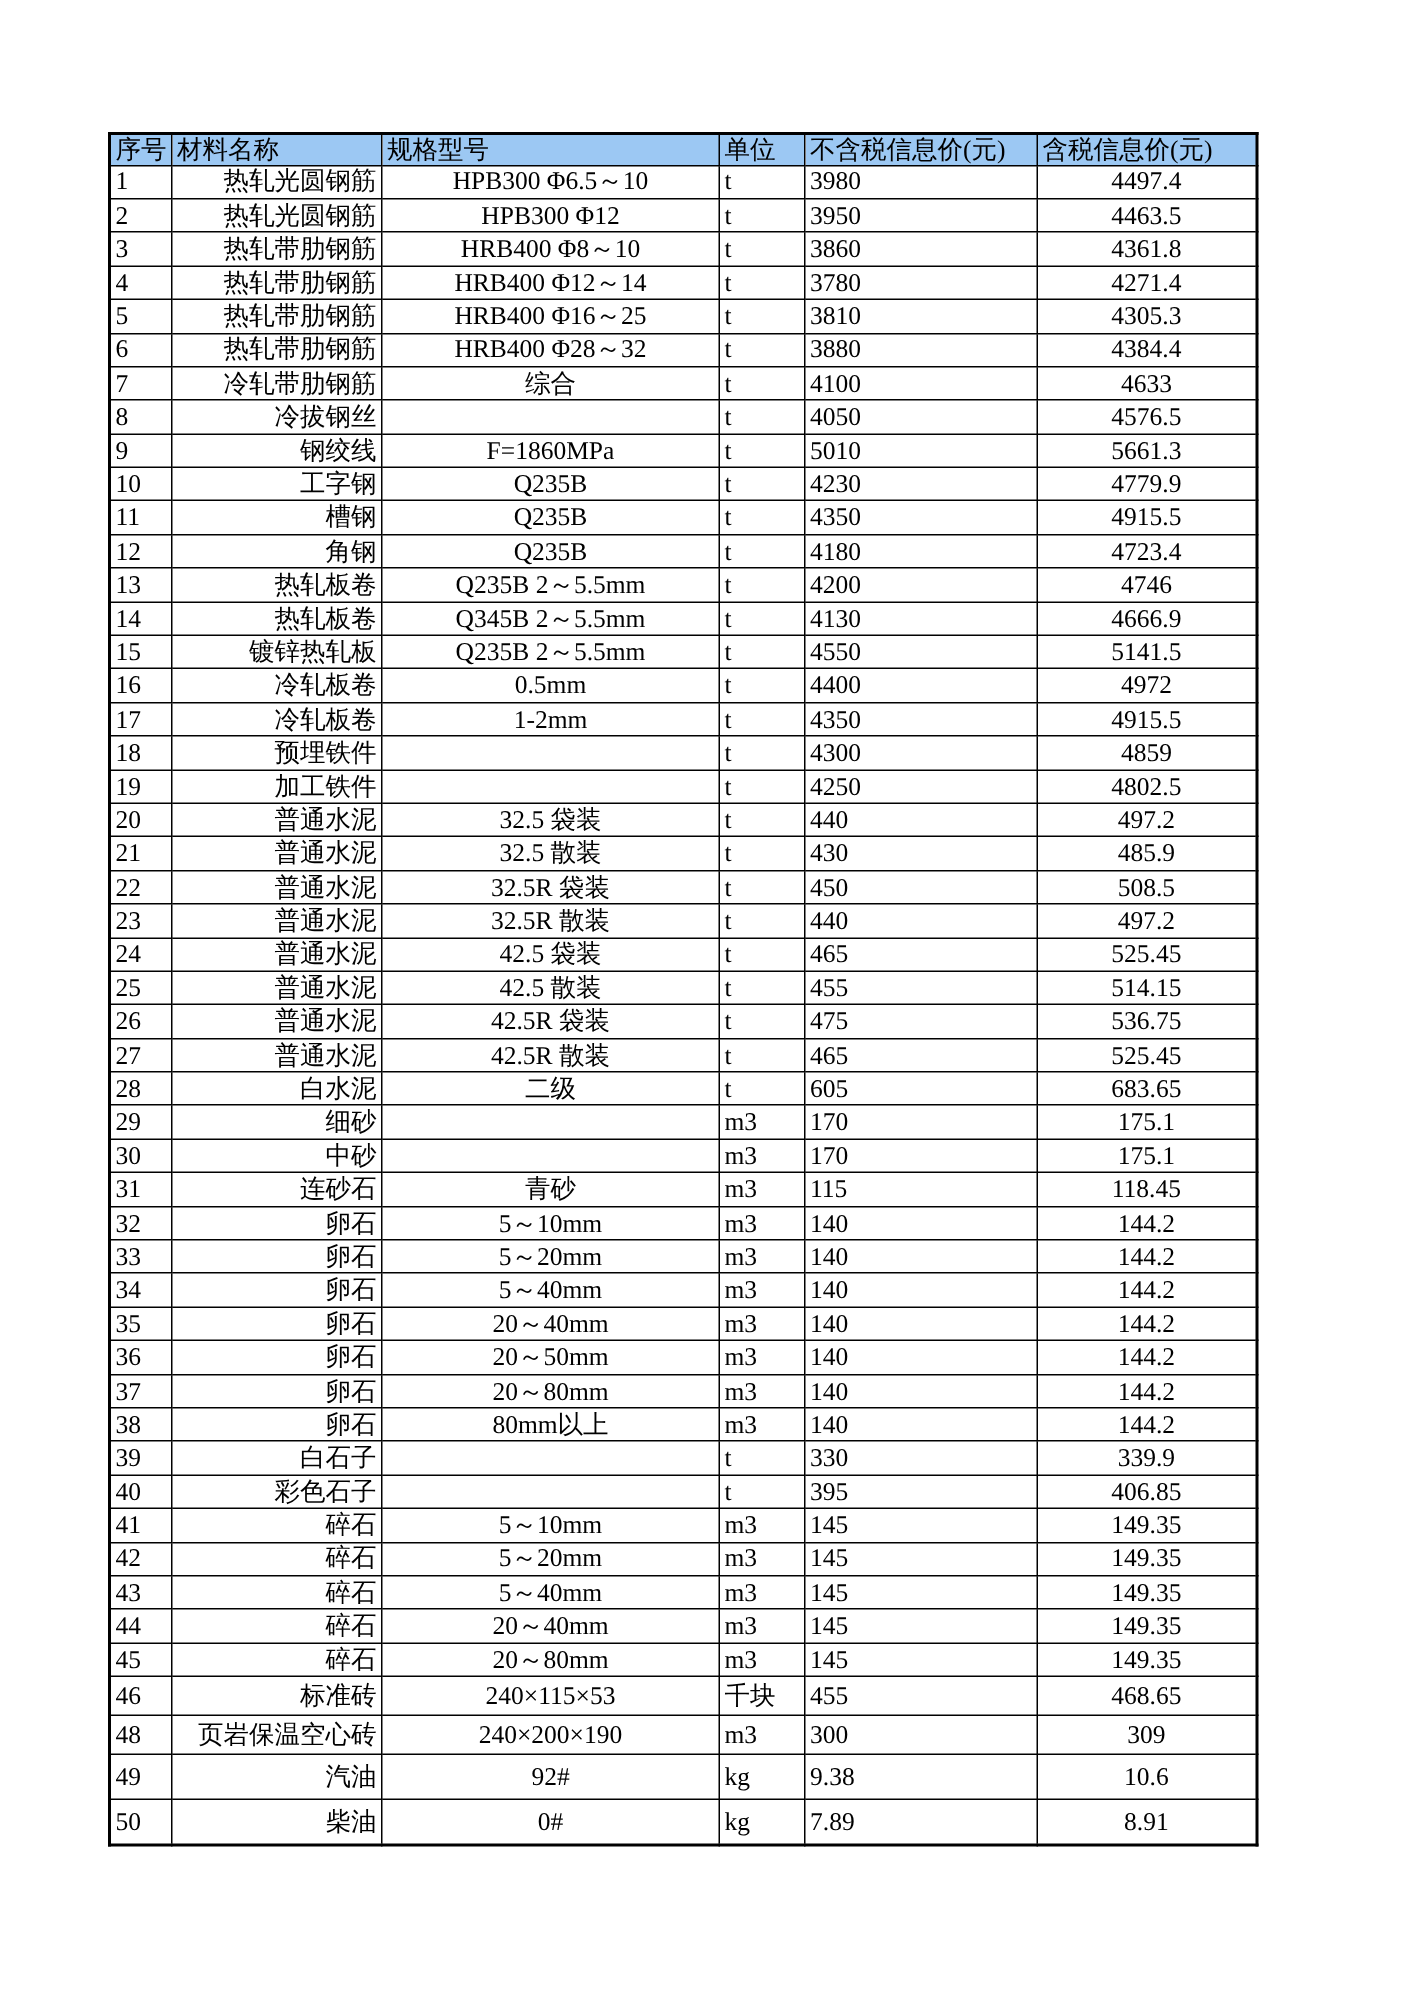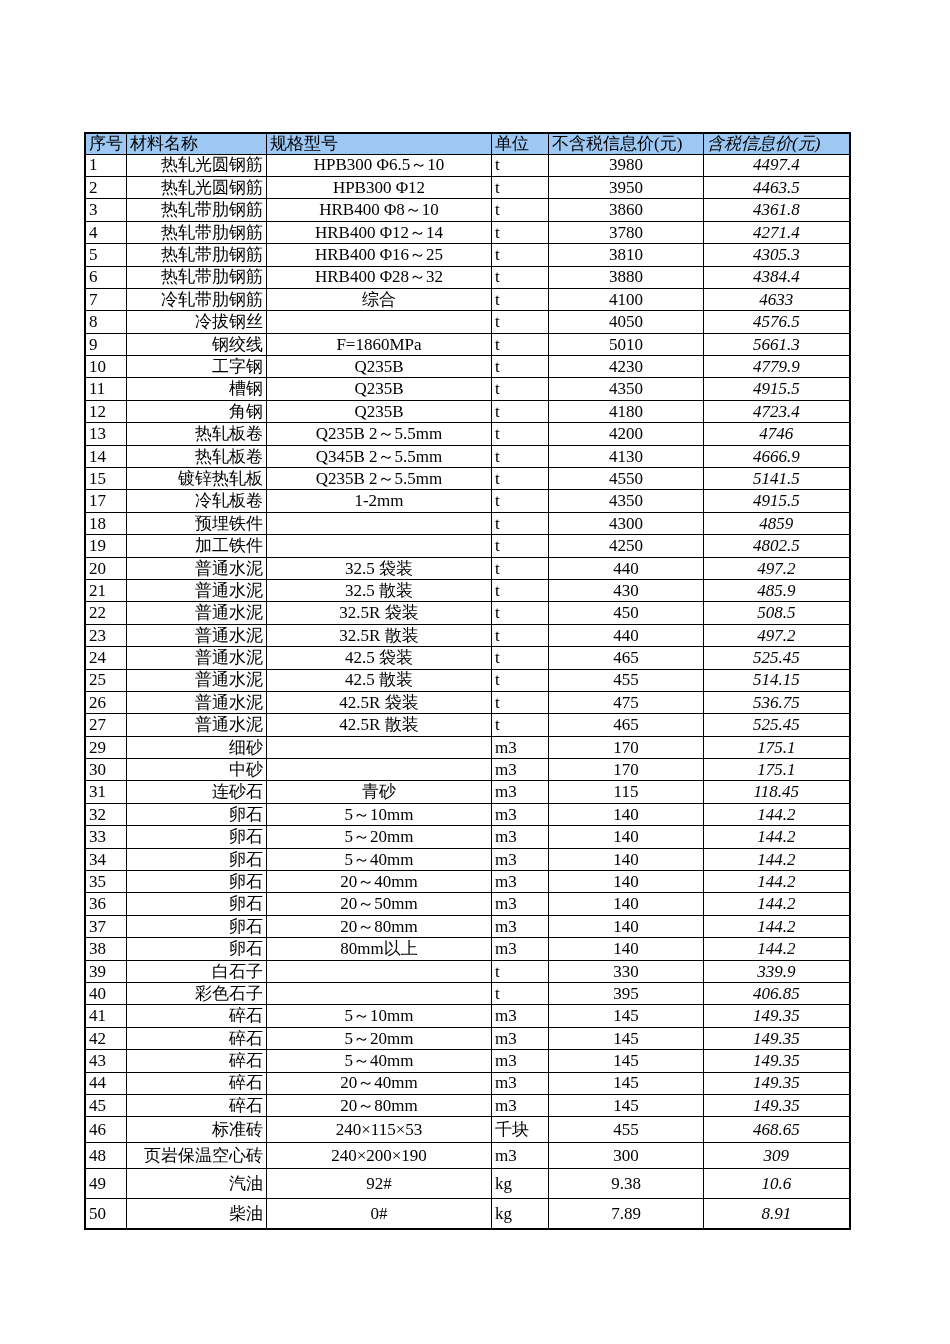--- a/index.html
+++ b/index.html
@@ -6,23 +6,22 @@
     margin: 0;
     padding: 0;
     background: #ffffff;
     width: 950px;
     height: 1344px;
     font-family: "Liberation Serif", "DejaVu Serif", serif;
     color: #000000;
   }
   .sheet {
     position: absolute;
-    left: 84px;
+    left: 72px;
     top: 88px;
-    margin-top: 44px;
   }
   table.price-table {
     border-collapse: collapse;
     table-layout: fixed;
     border: 2px solid #000000;
   }
   table.price-table th,
   table.price-table td {
     border: 1px solid #000000;
     padding: 0 3px;
@@ -38,22 +37,22 @@
     background: var(--header-bg, #9cc8f3);
     text-align: left;
   }
   tr.h-std { height: 22.4px; }
   tr.h-mid { height: 26px; }
   tr.h-big { height: 30px; }
   .col-no       { text-align: left; }
   .col-name     { text-align: right; }
   .col-spec     { text-align: center; white-space: pre; }
   .col-unit     { text-align: left; }
-  .col-price_ex { text-align: center; }
-  .col-price_inc{ text-align: center; font-style: italic; }
+  .col-price_ex { }
+  .col-price_inc{ text-align: center; }
 </style>
 </head>
 <body>
 
 <div class="sheet">
   <table class="price-table">
     <colgroup>
       <col style="width:35px">
       <col style="width:140px">
       <col style="width:225px">
@@ -186,20 +185,28 @@
         </tr>
         <tr class="h-std">
           <td class="col-no">15</td>
           <td class="col-name">镀锌热轧板</td>
           <td class="col-spec">Q235B 2～5.5mm</td>
           <td class="col-unit">t</td>
           <td class="col-price_ex">4550</td>
           <td class="col-price_inc">5141.5</td>
         </tr>
         <tr class="h-std">
+          <td class="col-no">16</td>
+          <td class="col-name">冷轧板卷</td>
+          <td class="col-spec">0.5mm</td>
+          <td class="col-unit">t</td>
+          <td class="col-price_ex">4400</td>
+          <td class="col-price_inc">4972</td>
+        </tr>
+        <tr class="h-std">
           <td class="col-no">17</td>
           <td class="col-name">冷轧板卷</td>
           <td class="col-spec">1-2mm</td>
           <td class="col-unit">t</td>
           <td class="col-price_ex">4350</td>
           <td class="col-price_inc">4915.5</td>
         </tr>
         <tr class="h-std">
           <td class="col-no">18</td>
           <td class="col-name">预埋铁件</td>
@@ -272,20 +279,28 @@
           <td class="col-price_ex">475</td>
           <td class="col-price_inc">536.75</td>
         </tr>
         <tr class="h-std">
           <td class="col-no">27</td>
           <td class="col-name">普通水泥</td>
           <td class="col-spec">42.5R 散装</td>
           <td class="col-unit">t</td>
           <td class="col-price_ex">465</td>
           <td class="col-price_inc">525.45</td>
+        </tr>
+        <tr class="h-std">
+          <td class="col-no">28</td>
+          <td class="col-name">白水泥</td>
+          <td class="col-spec">二级</td>
+          <td class="col-unit">t</td>
+          <td class="col-price_ex">605</td>
+          <td class="col-price_inc">683.65</td>
         </tr>
         <tr class="h-std">
           <td class="col-no">29</td>
           <td class="col-name">细砂</td>
           <td class="col-spec"></td>
           <td class="col-unit">m3</td>
           <td class="col-price_ex">170</td>
           <td class="col-price_inc">175.1</td>
         </tr>
         <tr class="h-std">

